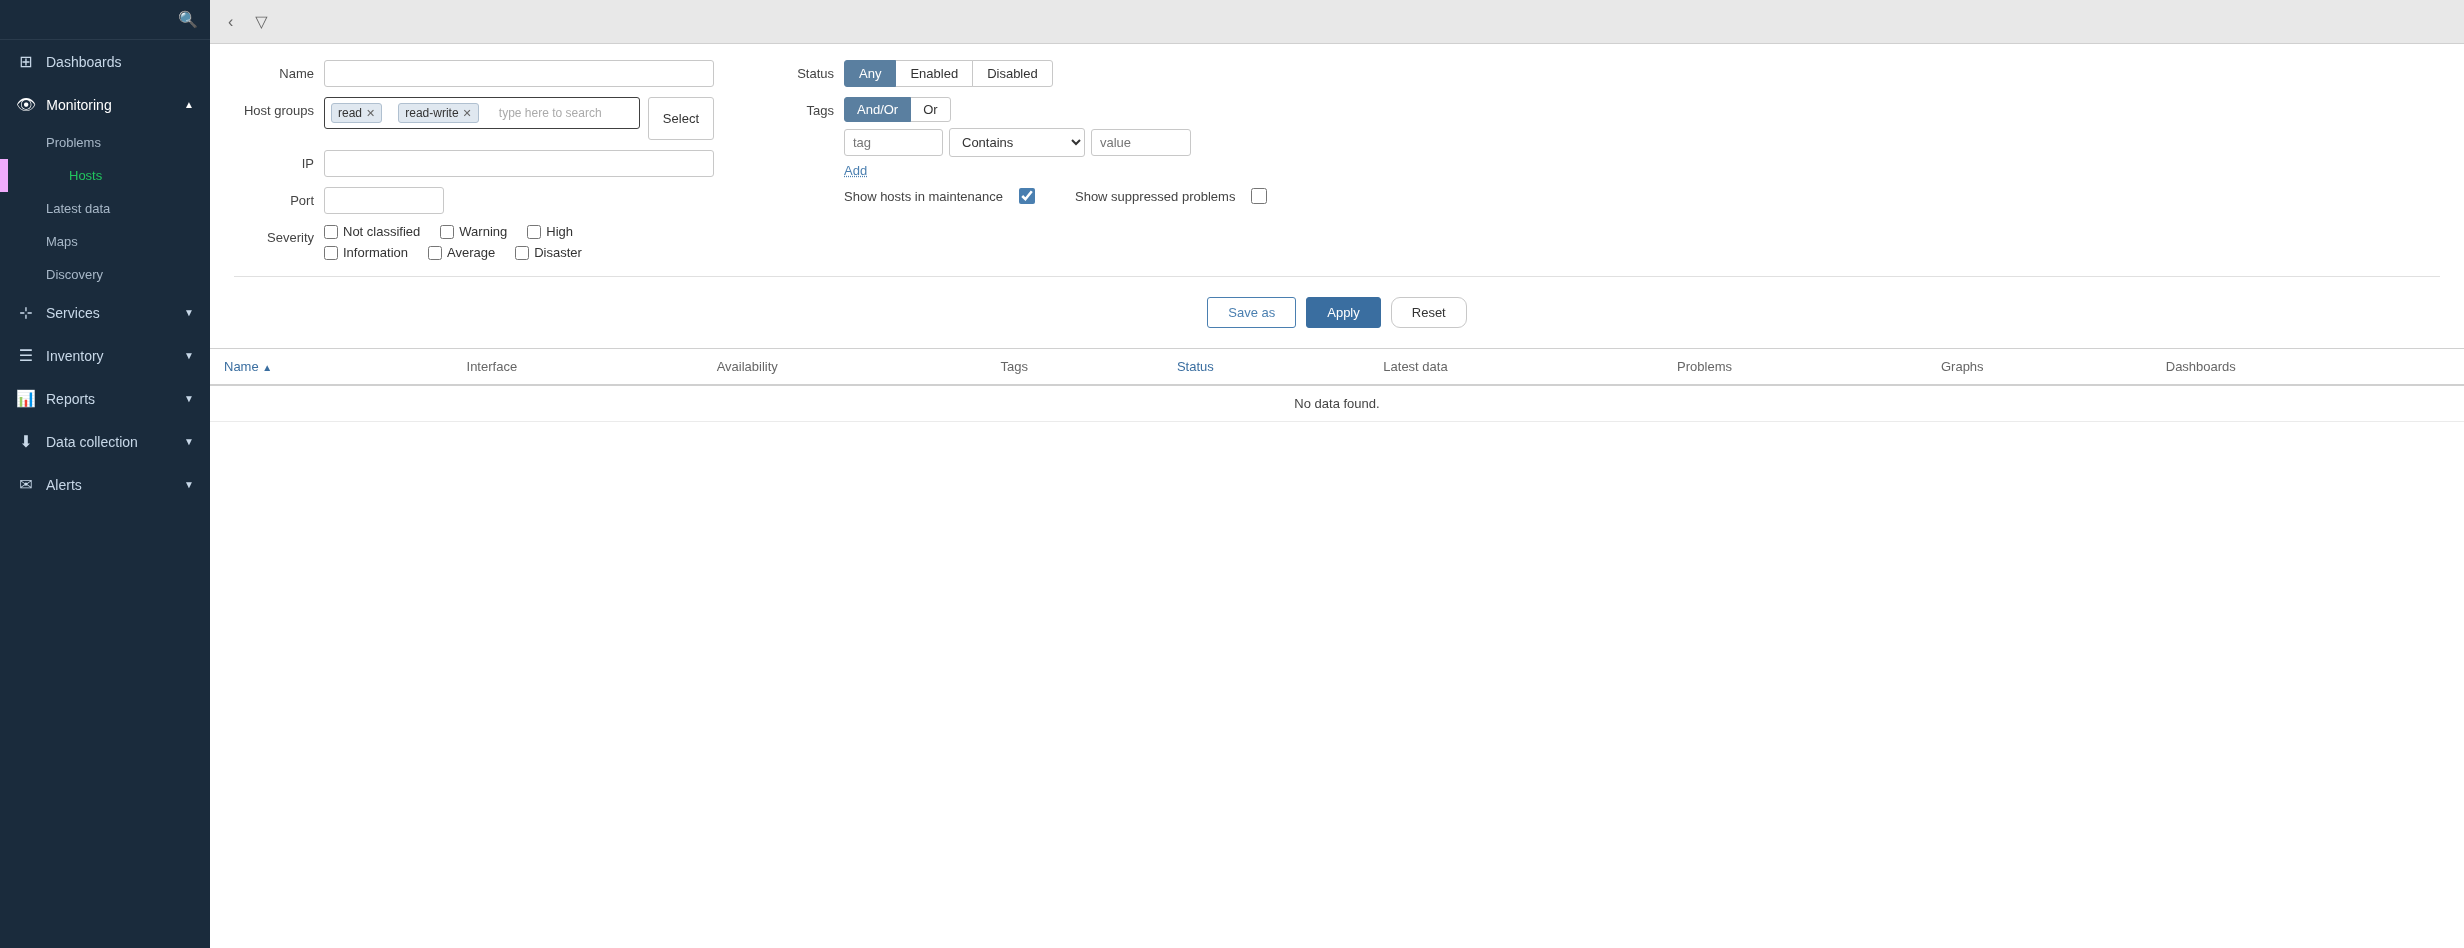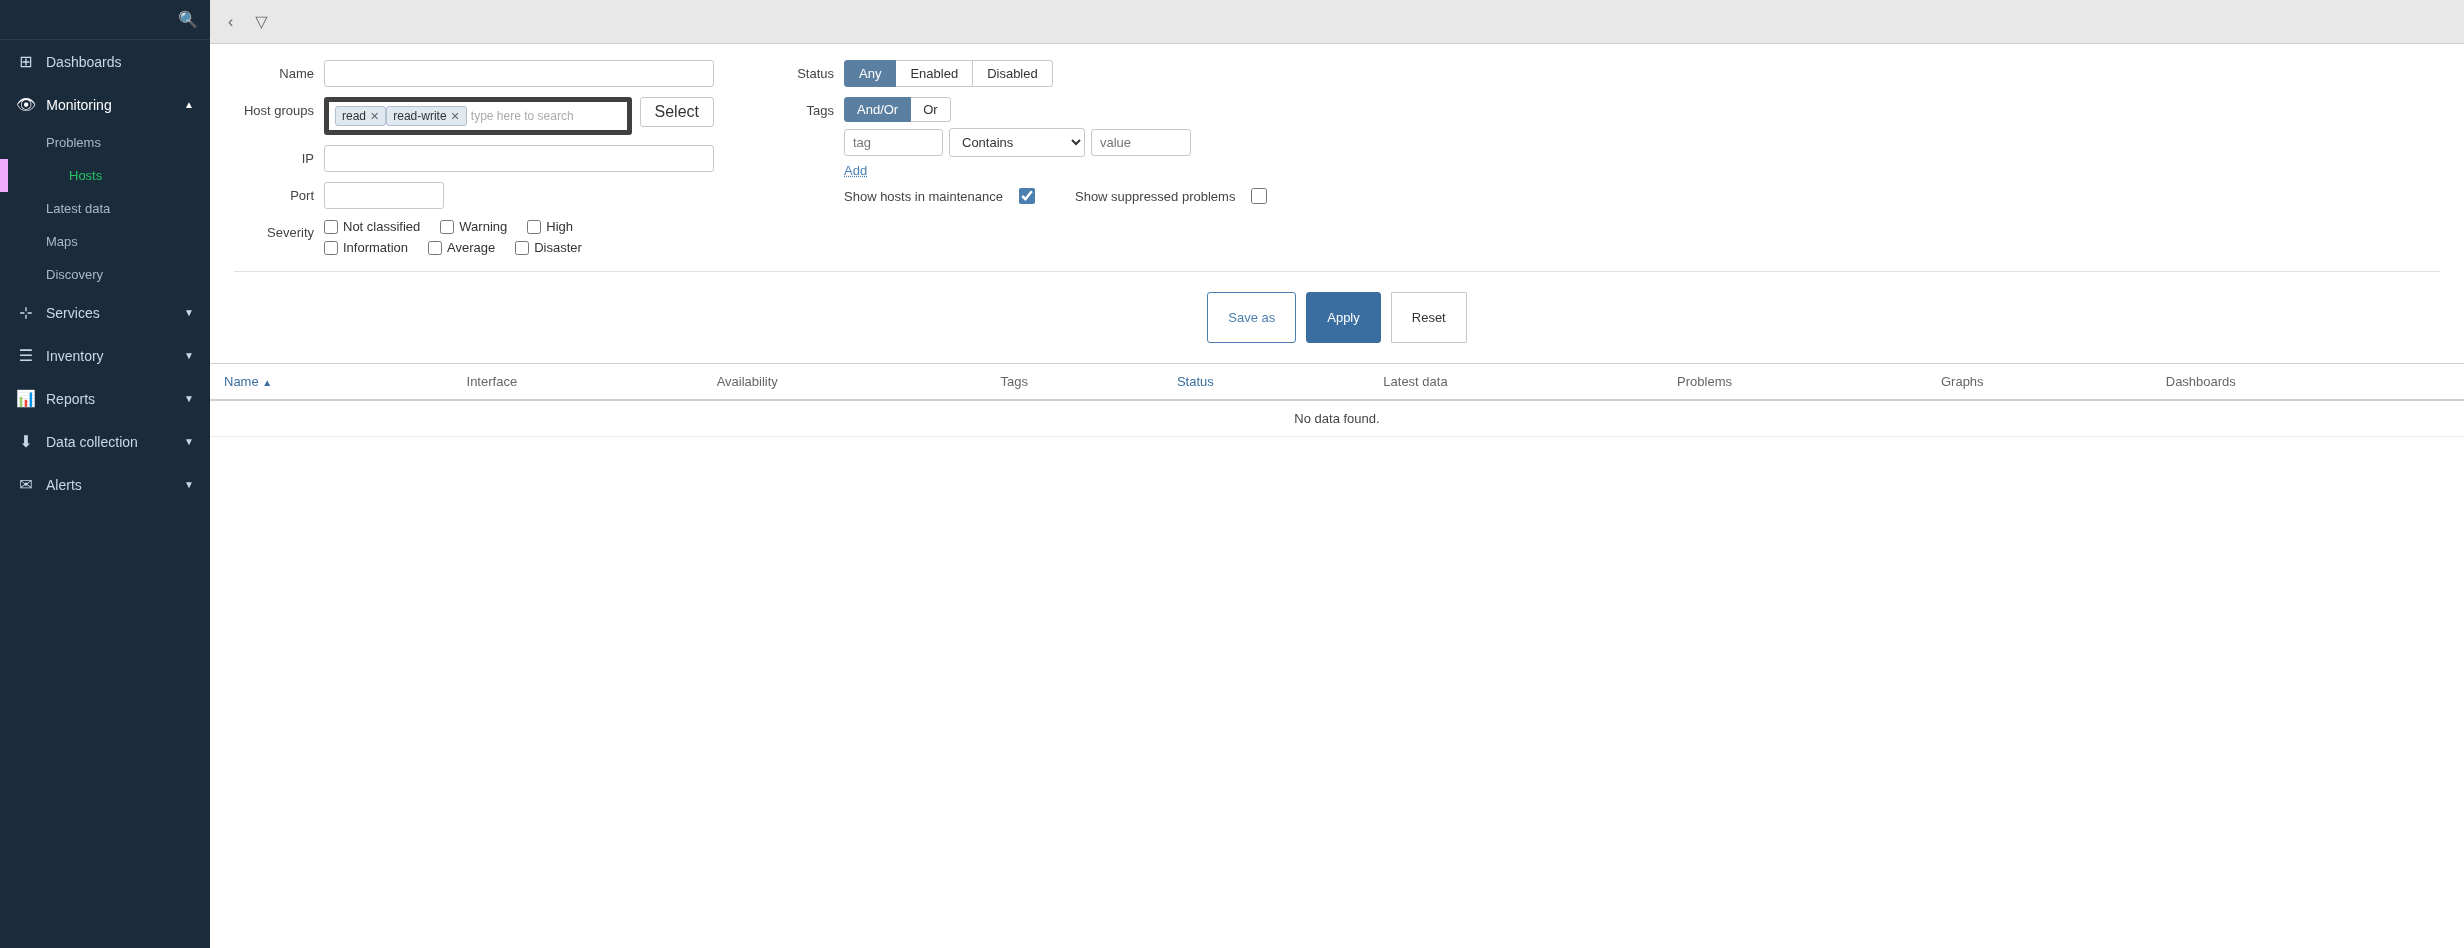--- a/index.html
+++ b/index.html
@@ -120,26 +120,26 @@
       border: 1px solid #c8c8c8;
       border-radius: 3px;
       padding: 5px 8px;
       font-size: 13px;
       width: 120px;
       outline: none;
     }
 
     
     .tag-input-container {
-      border: 5px solid #404040;
+      border: 1px solid #404040;
       border-radius: 3px;
       padding: 4px 6px;
       display: flex;
       flex-wrap: wrap;
-      gap: 0;
+      gap: 16px;
       align-items: center;
       background: #fff;
       min-height: 32px;
       flex: 1;
     }
     .tag-badge {
       background: #e0e8f0;
       border: 1px solid #b0c0d0;
       border-radius: 3px;
       padding: 2px 6px;
@@ -158,22 +158,22 @@
       color: #aaa;
       font-size: 12px;
       padding: 2px 4px;
     }
 
     
     .select-btn {
       background: #fff;
       border: 1px solid #c8c8c8;
       border-radius: 3px;
-      padding: 5px 14px;
-      font-size: 16px;
+      padding: 13px 14px;
+      font-size: 13px;
       cursor: pointer;
       color: #333;
       white-space: nowrap;
     }
 
     
     .btn-group {
       display: flex;
     }
     .btn-group-item {
@@ -309,22 +309,22 @@
       border: 1px solid #3a6ea0;
       border-radius: 3px;
       padding: 7px 20px;
       font-size: 13px;
       cursor: pointer;
       color: #fff;
     }
     .btn-reset {
       background: #fff;
       border: 1px solid #c8c8c8;
-      border-radius: 1px;
-      padding: 17px 20px;
+      border-radius: 9px;
+      padding: 7px 20px;
       font-size: 13px;
       cursor: pointer;
       color: #333;
     }
 
     
     .table-area {
       background: #fff;
       flex: 1;
       overflow: auto;

